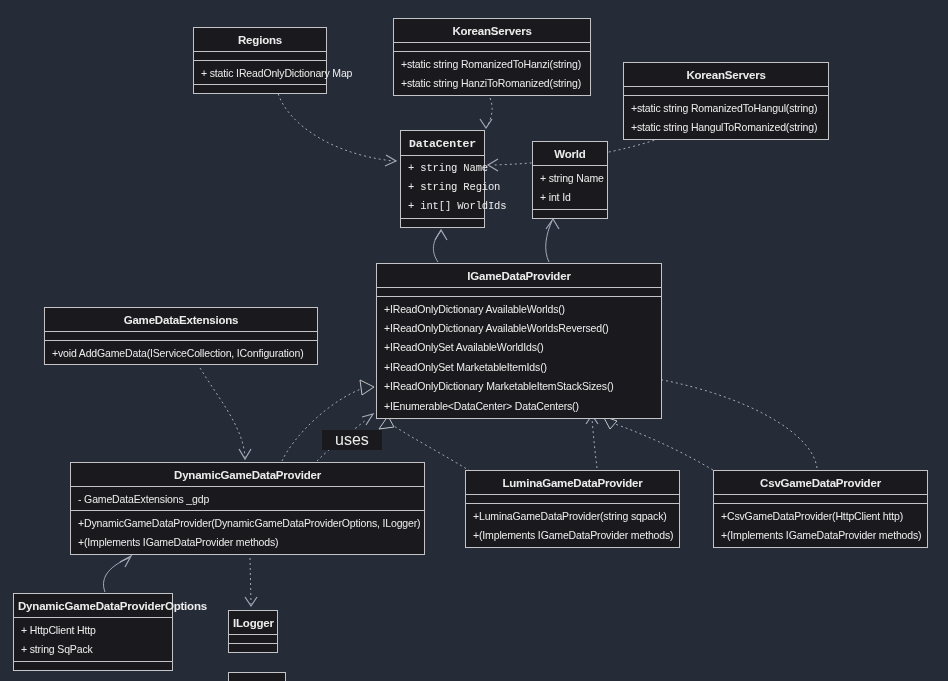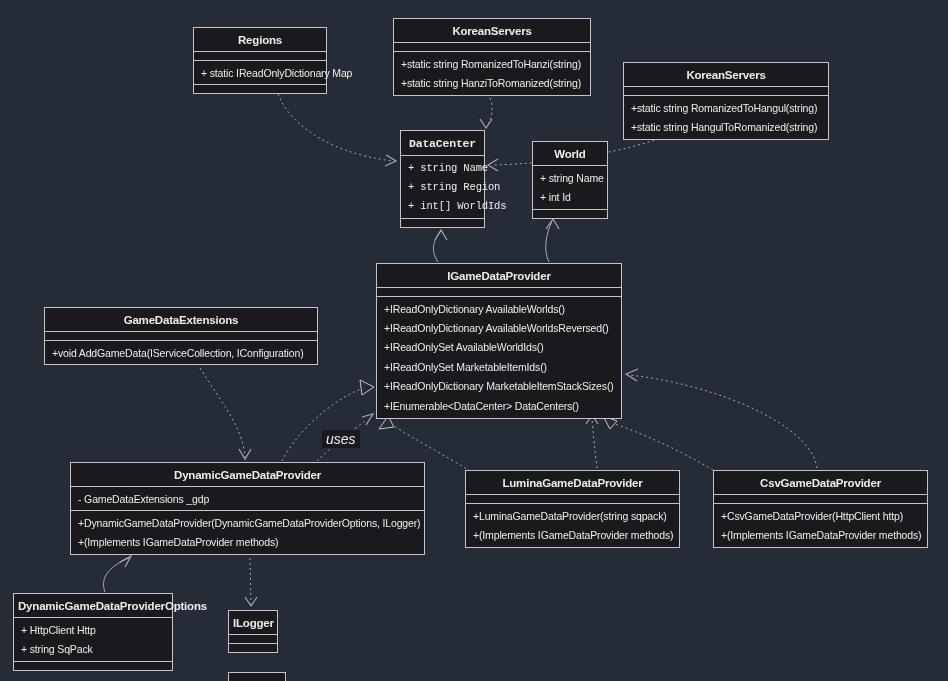--- a/index.html
+++ b/index.html
@@ -48,24 +48,23 @@
   }
   .edge-dashed{fill:none;stroke:var(--line);stroke-width:1;stroke-dasharray:2 3;}
   .edge-solid{fill:none;stroke:var(--line);stroke-width:1;}
   .arrow-open{fill:none;stroke:var(--line);stroke-width:1.2;}
   .tri-head{fill:var(--bg);stroke:var(--border);stroke-width:1;}
   #uses-label{
     position:absolute;
     left:322px;top:430px;
     background:var(--box-fill);
     color:var(--text);
-    font-size:14px;
-    padding:1px 4px;
+    font-size:16px;
+    padding:1px 13px;
     z-index:3;
-    font-style:italic;
   }
   #clipped-box{
     position:absolute;
     left:228px;top:672px;width:58px;height:16px;
     background:var(--box-fill);
     border:1px solid var(--border);
     box-sizing:border-box;
     z-index:2;
   }
 </style>
@@ -154,21 +153,21 @@
         <div class="box-section empty"></div>
       </div>
       <div class="class-box" style="left: 532px; top: 141px; width: 76px;">
         <div class="box-title">World</div>
         <div class="box-section">
           <div class="member-row">+ string Name</div>
           <div class="member-row">+ int Id</div>
         </div>
         <div class="box-section empty"></div>
       </div>
-      <div class="class-box" style="left: 376px; top: 263px; width: 246px;">
+      <div class="class-box" style="left: 376px; top: 263px; width: 286px;">
         <div class="box-title">IGameDataProvider</div>
         <div class="box-section empty"></div>
         <div class="box-section">
           <div class="member-row">+IReadOnlyDictionary AvailableWorlds()</div>
           <div class="member-row">+IReadOnlyDictionary AvailableWorldsReversed()</div>
           <div class="member-row">+IReadOnlySet AvailableWorldIds()</div>
           <div class="member-row">+IReadOnlySet MarketableItemIds()</div>
           <div class="member-row">+IReadOnlyDictionary MarketableItemStackSizes()</div>
           <div class="member-row">+IEnumerable&lt;DataCenter&gt; DataCenters()</div>
         </div>

